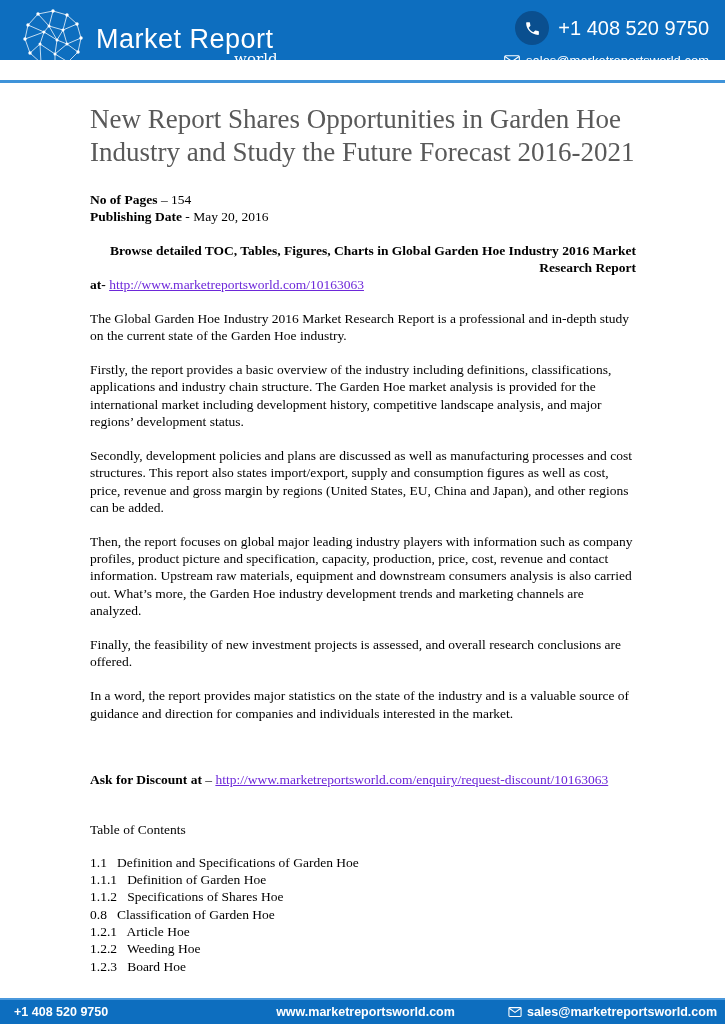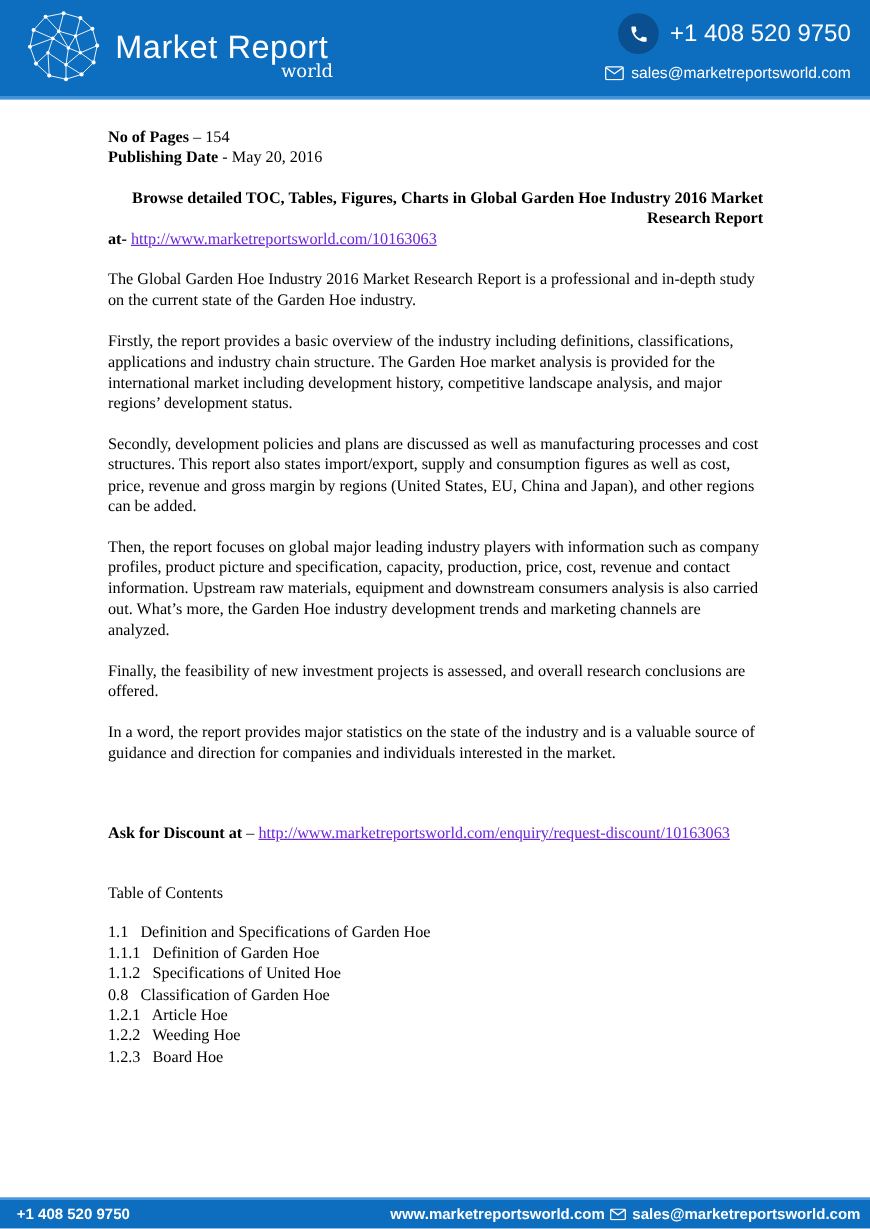--- a/index.html
+++ b/index.html
@@ -1,20 +1,20 @@
 <!DOCTYPE html>
 <html><head>
 <meta charset="utf-8">
 <style>
   html,body{margin:0;padding:0;background:#fff;}
   .page{position:relative;width:725px;height:1024px;background:#fff;overflow:hidden;
         font-family:"Liberation Serif",serif;color:#000;}
 
   
-  .topbar{position:absolute;top:0;left:0;right:0;height:80px;background:#0d6ebf;}
+  .topbar{position:absolute;top:0;left:0;right:0;height:60px;background:#0d6ebf;}
   .topbar-strip{position:absolute;top:80px;left:0;right:0;height:3px;background:#3f93d9;}
   .logo{position:absolute;left:22px;top:8px;display:flex;align-items:center;gap:12px;}
   .brand{position:relative;color:#fff;font-family:"Liberation Sans",sans-serif;}
   .brand-main{font-size:27px;letter-spacing:.5px;}
   .brand-sub{position:absolute;right:-4px;bottom:-13px;font-family:"DejaVu Serif",serif;
              font-size:15px;}
   .contact{position:absolute;right:16px;top:11px;color:#fff;font-family:"Liberation Sans",sans-serif;text-align:right;}
   .phone-row{display:flex;align-items:center;justify-content:flex-end;gap:9px;font-size:20px;}
   .phone-circle{width:34px;height:34px;border-radius:50%;background:#0a4f8f;
                 display:flex;align-items:center;justify-content:center;}
@@ -33,21 +33,21 @@
   .discount-line{margin-top:49px;font-size:13.5px;line-height:17px;}
   .toc-heading{margin-top:33px;font-size:13.5px;line-height:17px;}
   .toc-block{margin-top:16px;}
   .toc-line{font-size:13.5px;line-height:17.3px;white-space:pre-wrap;}
 
   
   .footer{position:absolute;left:0;right:0;bottom:0;height:24px;background:#0d6ebf;
           border-top:2px solid #4a98dc;display:flex;align-items:center;color:#fff;
           font-family:"Liberation Sans",sans-serif;font-size:12.5px;font-weight:bold;}
   .f-left{flex:1;padding-left:14px;}
-  .f-center{flex:1.3;text-align:right;}
+  .f-center{flex:1.3;text-align:center;}
   .f-right{flex:1;display:flex;align-items:center;justify-content:flex-end;gap:5px;padding-right:8px;}
   b{font-weight:bold;}
 </style>
 </head>
 <body>
 
 <div class="page">
 
   <header class="topbar">
     <div class="logo">
@@ -99,20 +99,21 @@
           <rect x="0.7" y="0.7" width="14.6" height="10.6" rx="1" fill="none" stroke="#ffffff" stroke-width="1.1"></rect>
           <path d="M1 1.5 L8 6.5 L15 1.5" fill="none" stroke="#ffffff" stroke-width="1.1"></path>
         </svg>
         <span>sales@marketreportsworld.com</span>
       </div>
     </div>
   </header>
   <div class="topbar-strip"></div>
 
   <main class="content">
+    <h1 class="title">New Report Shares Opportunities in Garden Hoe Industry and Study the Future Forecast 2016-2021</h1>
 
     <div class="meta-block">
       <div class="meta-line"><b>No of Pages</b> <span>– 154</span></div>
       <div class="meta-line"><b>Publishing Date</b> <span>- May 20, 2016</span></div>
     </div>
 
     <div class="browse-block">
       <p class="browse-bold">Browse detailed TOC, Tables, Figures, Charts in Global Garden Hoe Industry 2016 Market Research Report</p>
       <p class="at-line"><b>at-</b> <a class="doc-link">http://www.marketreportsworld.com/10163063</a></p>
     </div>
@@ -124,21 +125,21 @@
     <p class="body-par">Finally, the feasibility of new investment projects is assessed, and overall research conclusions are offered.</p>
     <p class="body-par">In a word, the report provides major statistics on the state of the industry and is a valuable source of guidance and direction for companies and individuals interested in the market.</p>
 
     <div class="discount-line"><b>Ask for Discount at</b><span> – </span><a class="doc-link">http://www.marketreportsworld.com/enquiry/request-discount/10163063</a></div>
 
     <div class="toc-heading">Table of Contents</div>
 
     <div class="toc-block">
       <div class="toc-line">1.1   Definition and Specifications of Garden Hoe</div>
       <div class="toc-line">1.1.1   Definition of Garden Hoe</div>
-      <div class="toc-line">1.1.2   Specifications of United Hoe</div>
+      <div class="toc-line">1.1.2   Specifications of Shares Hoe</div>
       <div class="toc-line">0.8   Classification of Garden Hoe</div>
       <div class="toc-line">1.2.1   Article Hoe</div>
       <div class="toc-line">1.2.2   Weeding Hoe</div>
       <div class="toc-line">1.2.3   Board Hoe</div>
     </div>
   </main>
 
   <footer class="footer">
     <span class="f-left">+1 408 520 9750</span>
     <span class="f-center">www.marketreportsworld.com</span>

